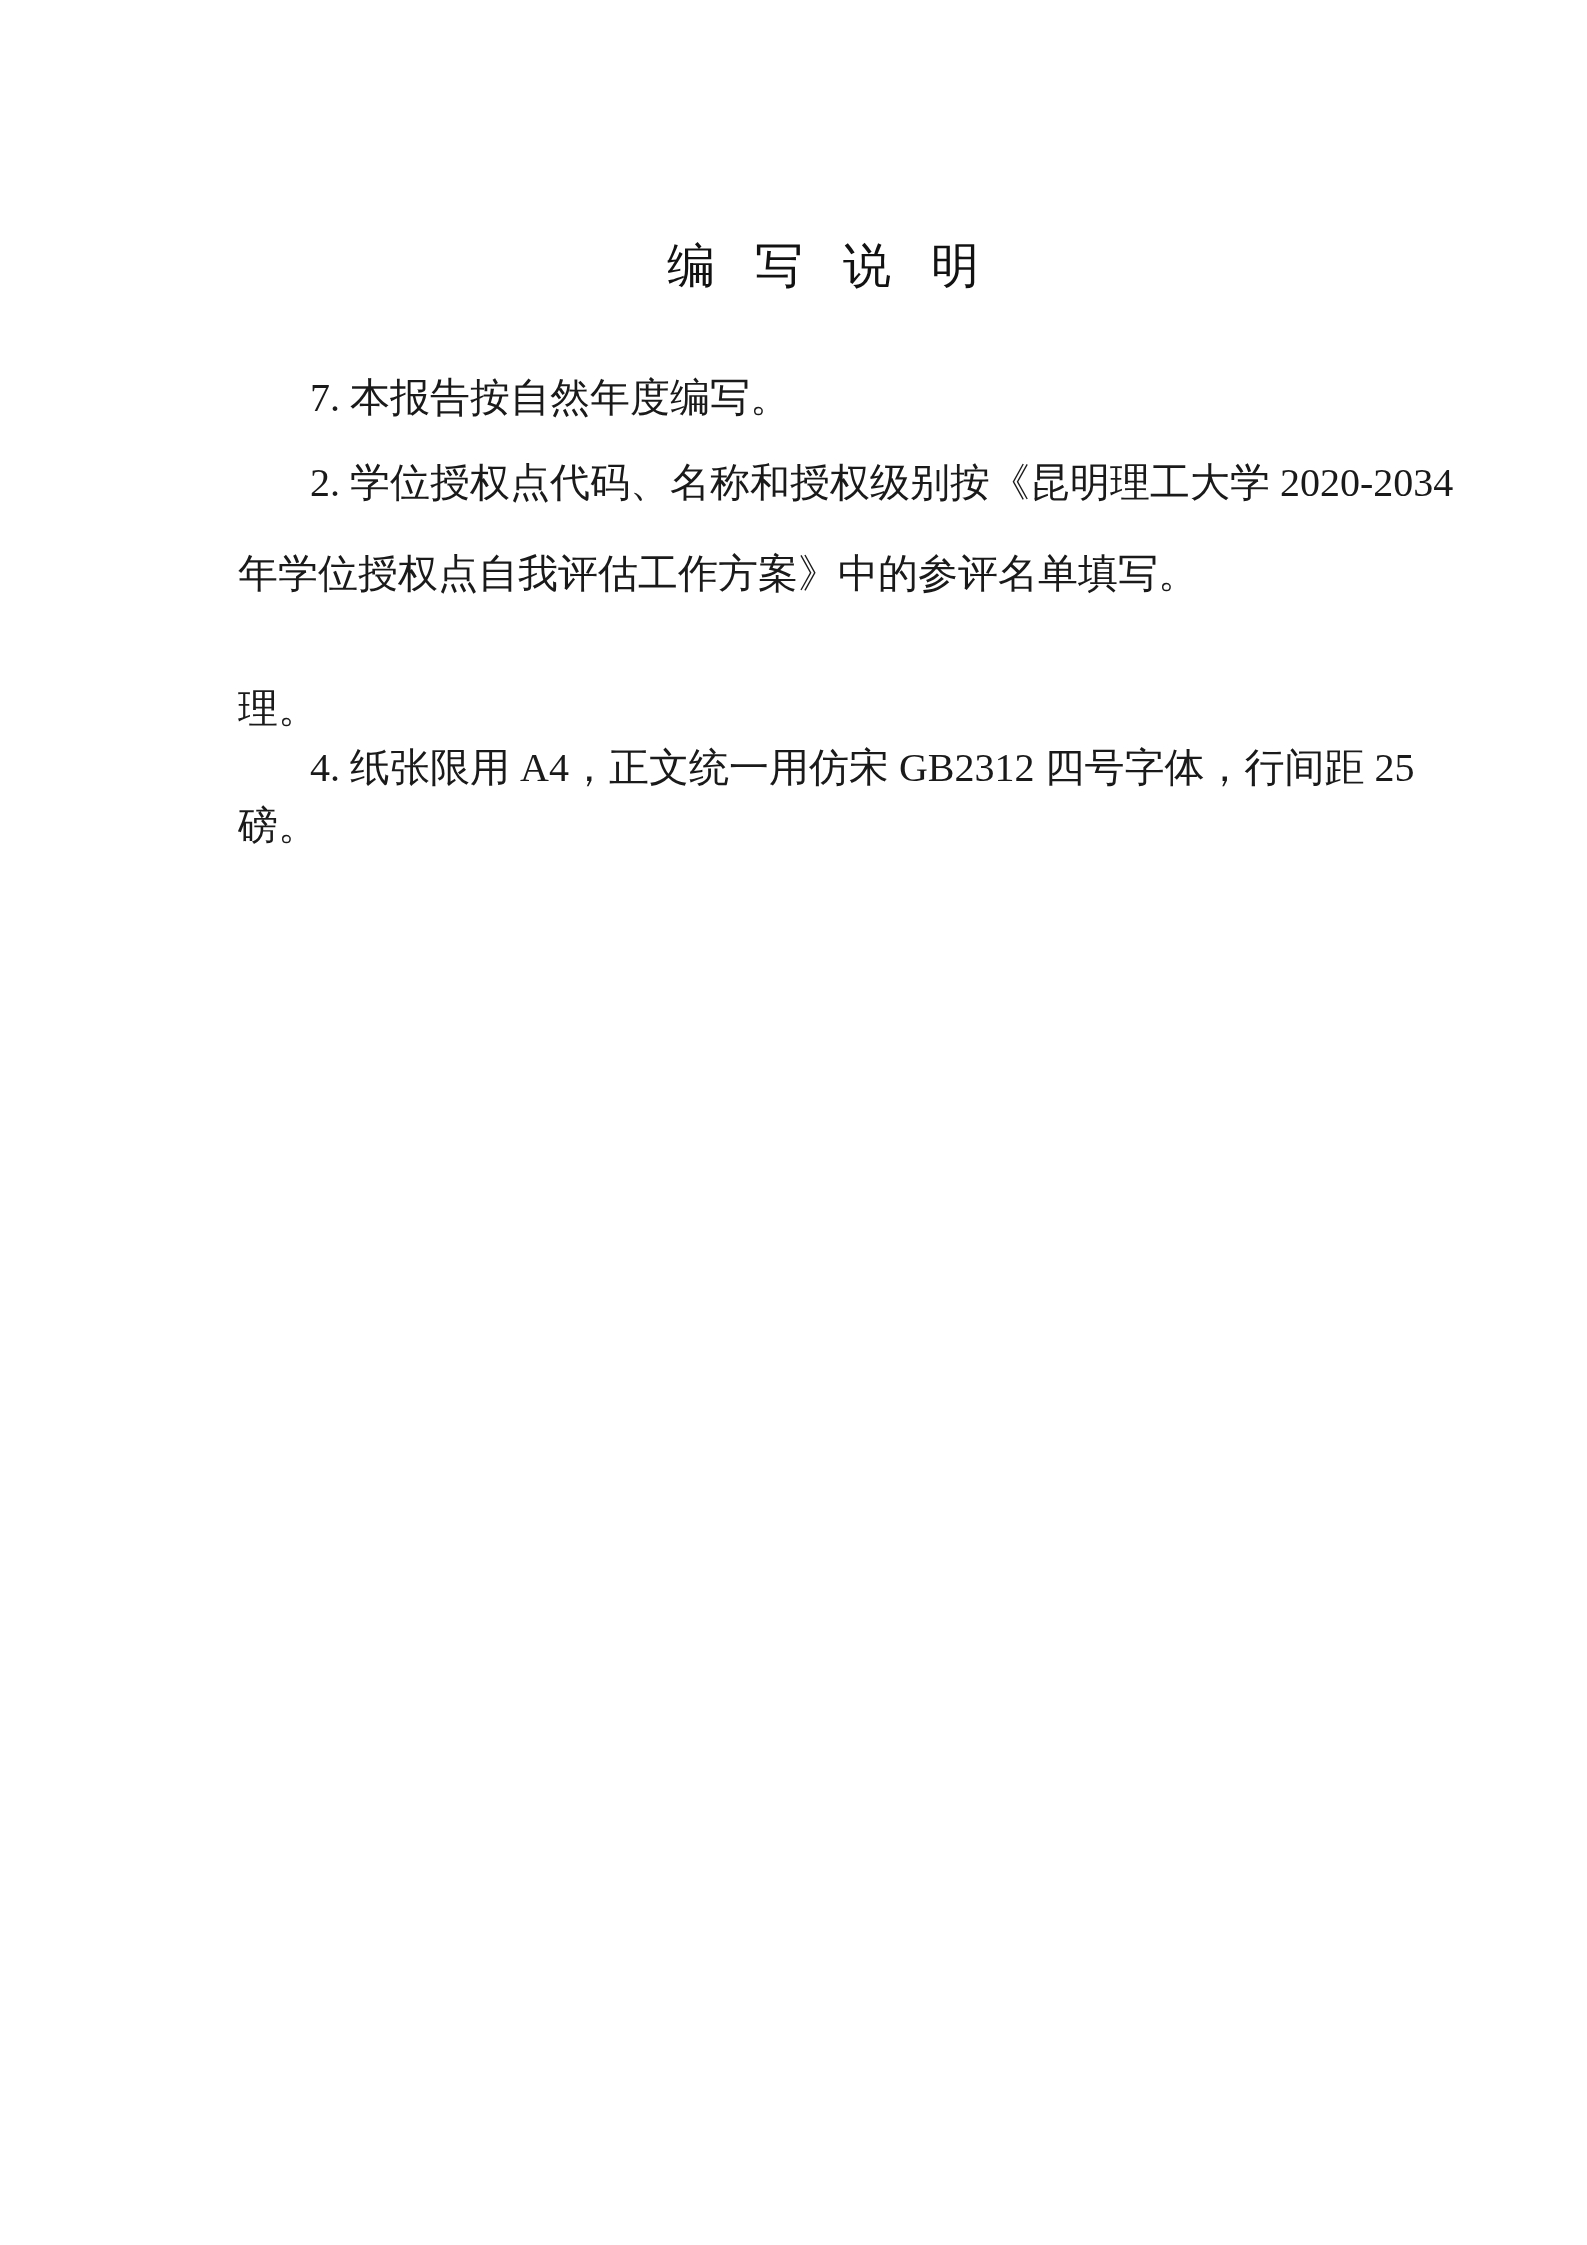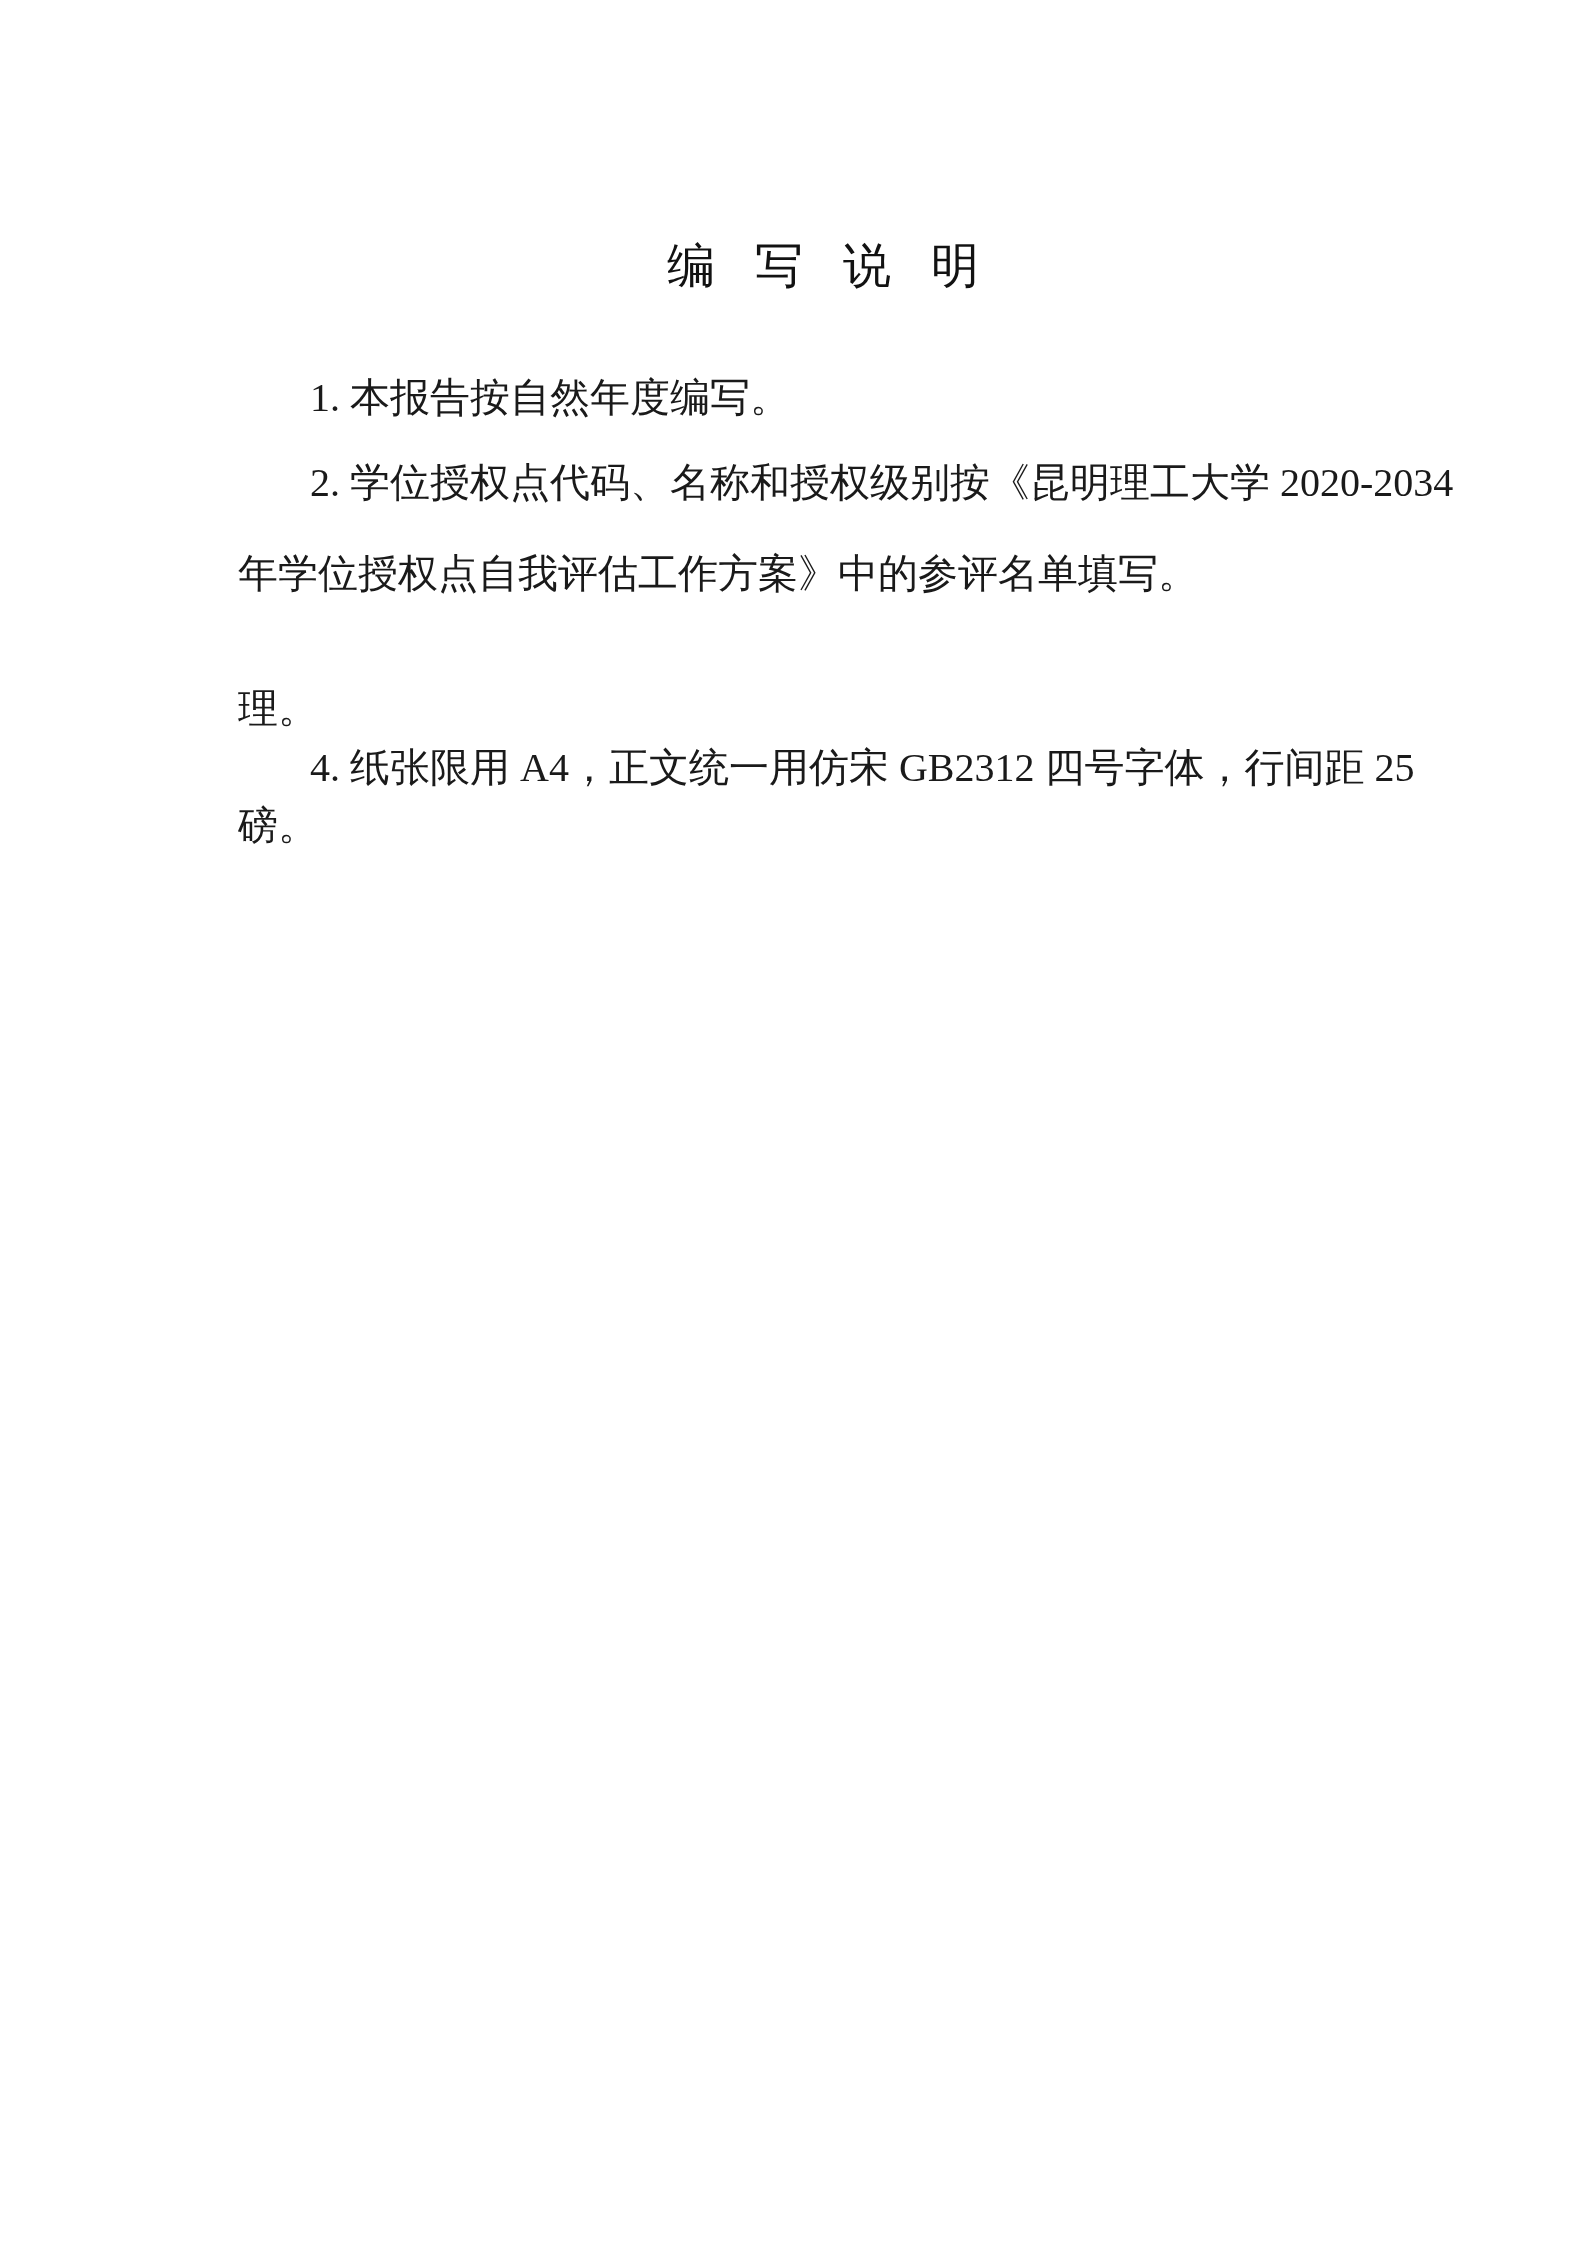--- a/index.html
+++ b/index.html
@@ -51,21 +51,21 @@
   .l6 { top: 744px; }
   .l7 { top: 802px; }
 </style>
 </head>
 <body>
 
 <div class="page">
 
   <h1 class="doc-title">编 写 说 明</h1>
 
-  <div class="line l1 indent">1. 本报告按自然年度编写。</div>
+  <div class="line l1 indent">7. 本报告按自然年度编写。</div>
 
   <div class="line l2 indent fill">2. 学位授权点代码、名称和授权级别按《昆明理工大学 2020-2034</div>
 
   <div class="line l3">年学位授权点自我评估工作方案》中的参评名单填写。</div>
 
 
   <div class="line l5">理。</div>
 
   <div class="line l6 indent fill">4. 纸张限用 A4，正文统一用仿宋 GB2312 四号字体，行间距 25</div>
 

